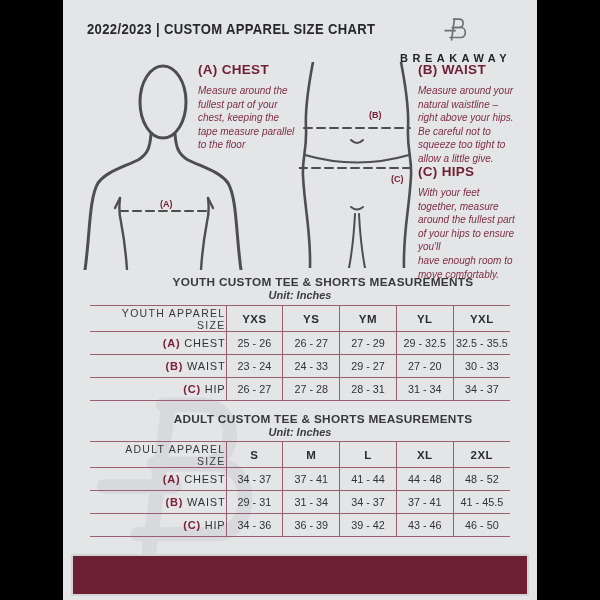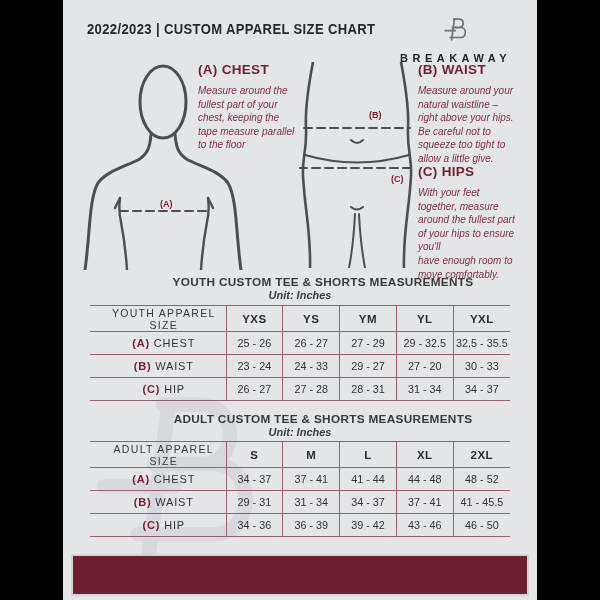--- a/index.html
+++ b/index.html
@@ -37,21 +37,21 @@
 
   
   .size-table{border-collapse:collapse;table-layout:fixed;width:420px;
               background:transparent;}
   .size-table th,.size-table td{border-bottom:1px solid #9a5f6f;padding:0;
               text-align:center;}
   .size-table thead th{border-top:1px solid #9a5f6f;height:25px;font-weight:bold;
               font-size:11.5px;color:#2d2d2f;letter-spacing:.5px;}
   .size-table thead th.rowhead{font-weight:normal;font-size:10.5px;
               letter-spacing:1.3px;color:#39393b;}
-  .size-table .rowhead{text-align:center;padding-left:12px;}
+  .size-table .rowhead{text-align:right;padding-left:12px;}
   .size-table td{height:22px;font-size:10.8px;color:#323234;}
   .size-table td.rowhead{letter-spacing:.8px;font-size:11px;}
   .size-table th + th,.size-table td + td{border-left:1px solid #9a5f6f;}
   .prefix{color:#7a2036;font-weight:bold;}
 
   .watermark{left:22px;top:388px;}
   .footer-bar{left:8px;top:554px;width:454px;height:38px;background:#6e2033;
               border:2px solid #d2d3d7;}
 </style>
 </head>

